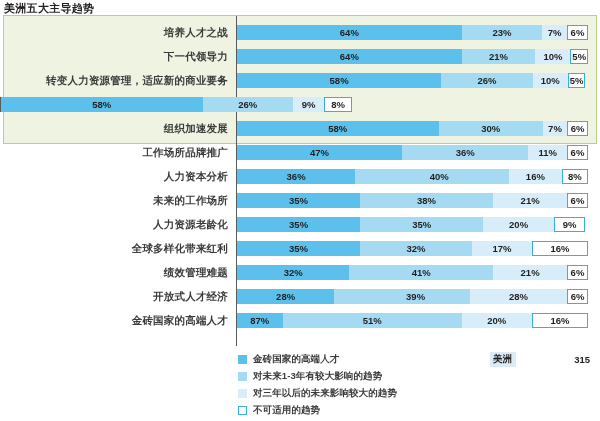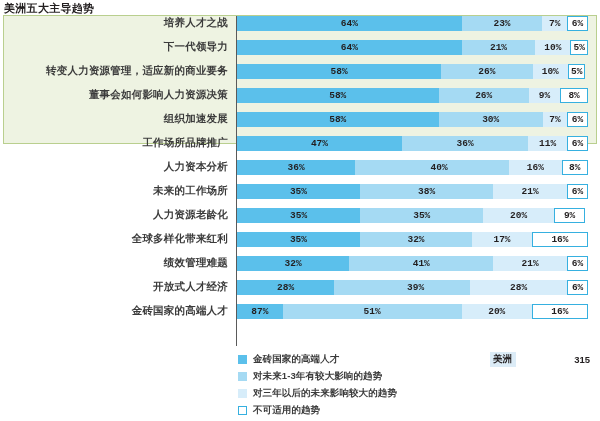--- a/index.html
+++ b/index.html
@@ -36,22 +36,21 @@
   
   .rows {
     position: absolute;
     left: 0; top: 16px;
     width: 600px;
   }
   .row {
     position: relative;
     height: 24px;
     display: flex;
-    align-items: flex-start;
-    font-family: Liberation Mono, monospace;
+    align-items: flex-end;
   }
   .row-label {
     width: 236px;
     padding-right: 8px;
     text-align: right;
     font-size: 10.5px;
     font-weight: bold;
     color: #3b3b3b;
     white-space: nowrap;
     letter-spacing: .2px;
@@ -174,21 +173,20 @@
       <div class="row">
         <div class="row-label">转变人力资源管理，适应新的商业要务</div>
         <div class="bar-track">
           <div class="seg seg-s1" style="width: 204.16px;">58%</div>
           <div class="seg seg-s2" style="width: 91.52px;">26%</div>
           <div class="seg seg-s3" style="width: 35.2px;">10%</div>
           <div class="seg seg-s4" style="width: 17.6px;">5%</div>
         </div>
       </div>
       <div class="row">
-        <div class="row-label">董事会如何影响人力资源决策</div>
         <div class="bar-track">
           <div class="seg seg-s1" style="width: 204.16px;">58%</div>
           <div class="seg seg-s2" style="width: 91.52px;">26%</div>
           <div class="seg seg-s3" style="width: 31.68px;">9%</div>
           <div class="seg seg-s4" style="width: 28.16px;">8%</div>
         </div>
       </div>
       <div class="row">
         <div class="row-label">组织加速发展</div>
         <div class="bar-track">

